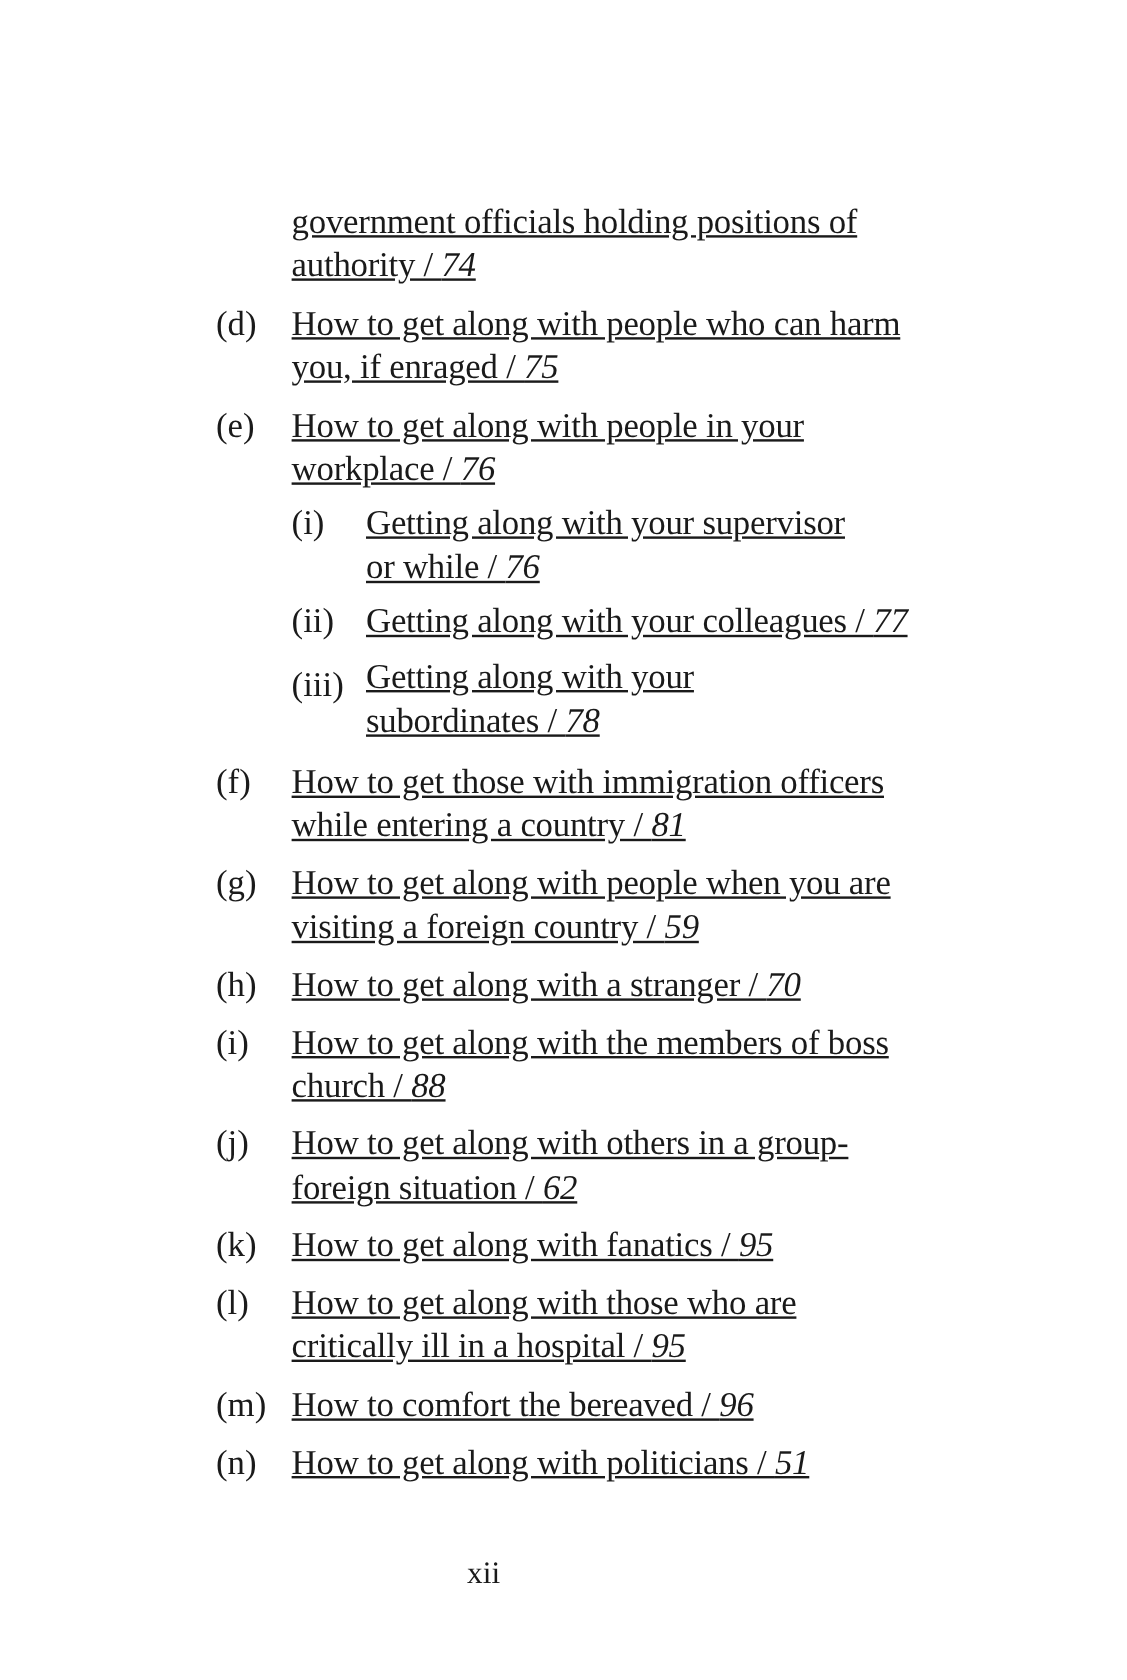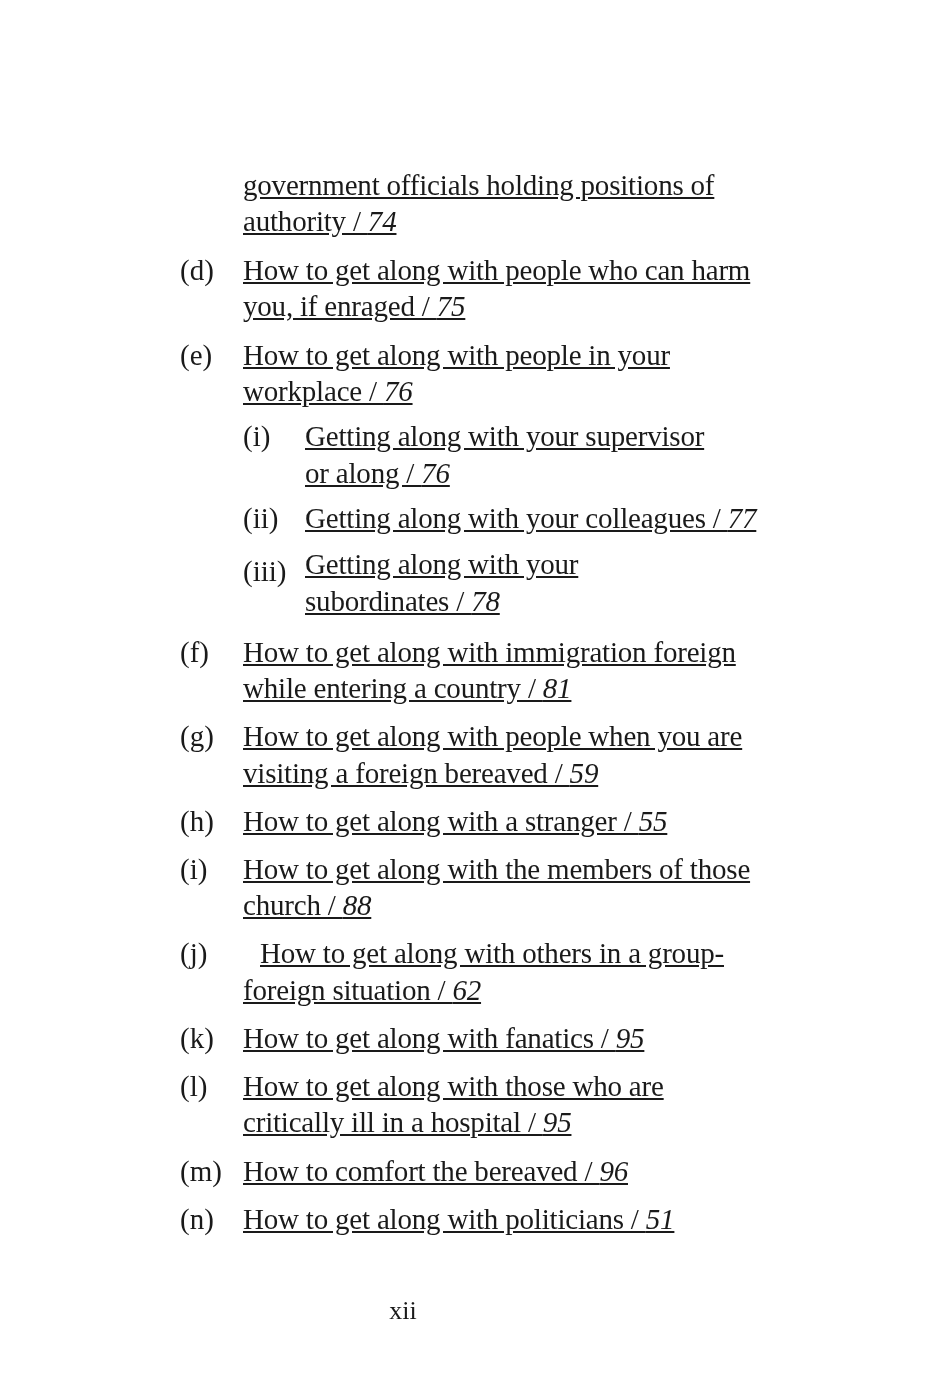--- a/index.html
+++ b/index.html
@@ -21,46 +21,46 @@
   <div class="label" style="left:180px;top:253px">(d)</div>
   <div class="line" style="left:243px;top:253px">How to get along with people who can harm</div>
   <div class="line" style="left:243px;top:289px"><span>you, if enraged / </span><span class="pg">75</span></div>
 
   <div class="label" style="left:180px;top:338px">(e)</div>
   <div class="line" style="left:243px;top:338px">How to get along with people in your</div>
   <div class="line" style="left:243px;top:374px"><span>workplace / </span><span class="pg">76</span></div>
 
   <div class="label" style="left:243px;top:419px">(i)</div>
   <div class="line" style="left:305px;top:419px">Getting along with your supervisor</div>
-  <div class="line" style="left:305px;top:456px"><span>or along / </span><span class="pg">76</span></div>
+  <div class="line" style="left:305px;top:456px"><span>or while / </span><span class="pg">76</span></div>
 
   <div class="label" style="left:243px;top:501px">(ii)</div>
   <div class="line" style="left:305px;top:501px"><span>Getting along with your colleagues / </span><span class="pg">77</span></div>
 
   <div class="label" style="left:243px;top:554px">(iii)</div>
   <div class="line" style="left:305px;top:547px">Getting along with your</div>
   <div class="line" style="left:305px;top:584px"><span>subordinates / </span><span class="pg">78</span></div>
 
   <div class="label" style="left:180px;top:635px">(f)</div>
-  <div class="line" style="left:243px;top:635px">How to get along with immigration foreign</div>
+  <div class="line" style="left:243px;top:635px">How to get those with immigration officers</div>
   <div class="line" style="left:243px;top:671px"><span>while entering a country / </span><span class="pg">81</span></div>
 
   <div class="label" style="left:180px;top:719px">(g)</div>
   <div class="line" style="left:243px;top:719px">How to get along with people when you are</div>
-  <div class="line" style="left:243px;top:756px"><span>visiting a foreign bereaved / </span><span class="pg">59</span></div>
+  <div class="line" style="left:243px;top:756px"><span>visiting a foreign country / </span><span class="pg">59</span></div>
 
   <div class="label" style="left:180px;top:804px">(h)</div>
-  <div class="line" style="left:243px;top:804px"><span>How to get along with a stranger / </span><span class="pg">55</span></div>
+  <div class="line" style="left:243px;top:804px"><span>How to get along with a stranger / </span><span class="pg">70</span></div>
 
   <div class="label" style="left:180px;top:852px">(i)</div>
-  <div class="line" style="left:243px;top:852px">How to get along with the members of those</div>
+  <div class="line" style="left:243px;top:852px">How to get along with the members of boss</div>
   <div class="line" style="left:243px;top:888px"><span>church / </span><span class="pg">88</span></div>
 
   <div class="label" style="left:180px;top:936px">(j)</div>
-  <div class="line" style="left:260px;top:936px">How to get along with others in a group-</div>
+  <div class="line" style="left:243px;top:936px">How to get along with others in a group-</div>
   <div class="line" style="left:243px;top:973px"><span>foreign situation / </span><span class="pg">62</span></div>
 
   <div class="label" style="left:180px;top:1021px">(k)</div>
   <div class="line" style="left:243px;top:1021px"><span>How to get along with fanatics / </span><span class="pg">95</span></div>
 
   <div class="label" style="left:180px;top:1069px">(l)</div>
   <div class="line" style="left:243px;top:1069px">How to get along with those who are</div>
   <div class="line" style="left:243px;top:1105px"><span>critically ill in a hospital / </span><span class="pg">95</span></div>
 
   <div class="label" style="left:180px;top:1154px">(m)</div>

